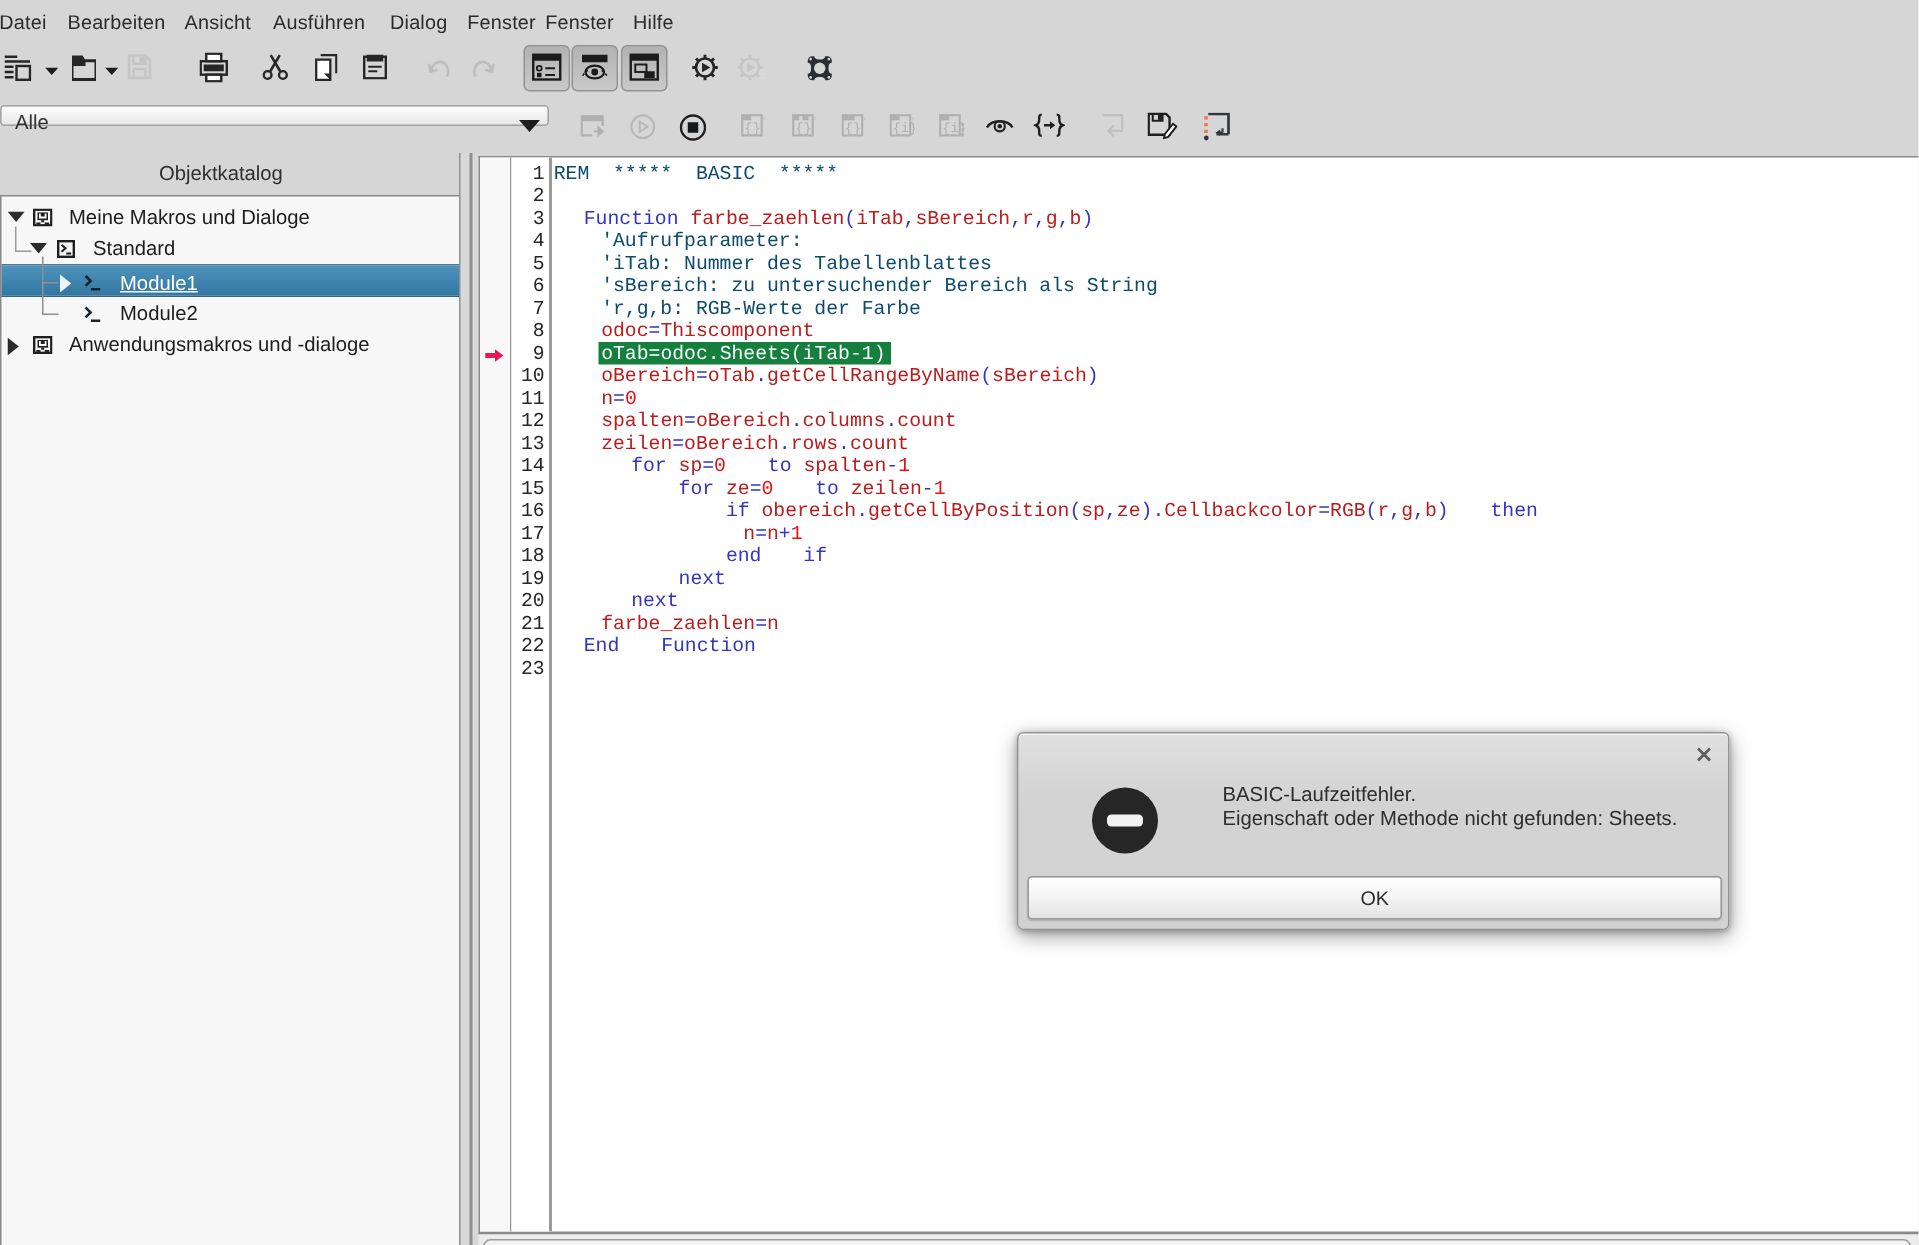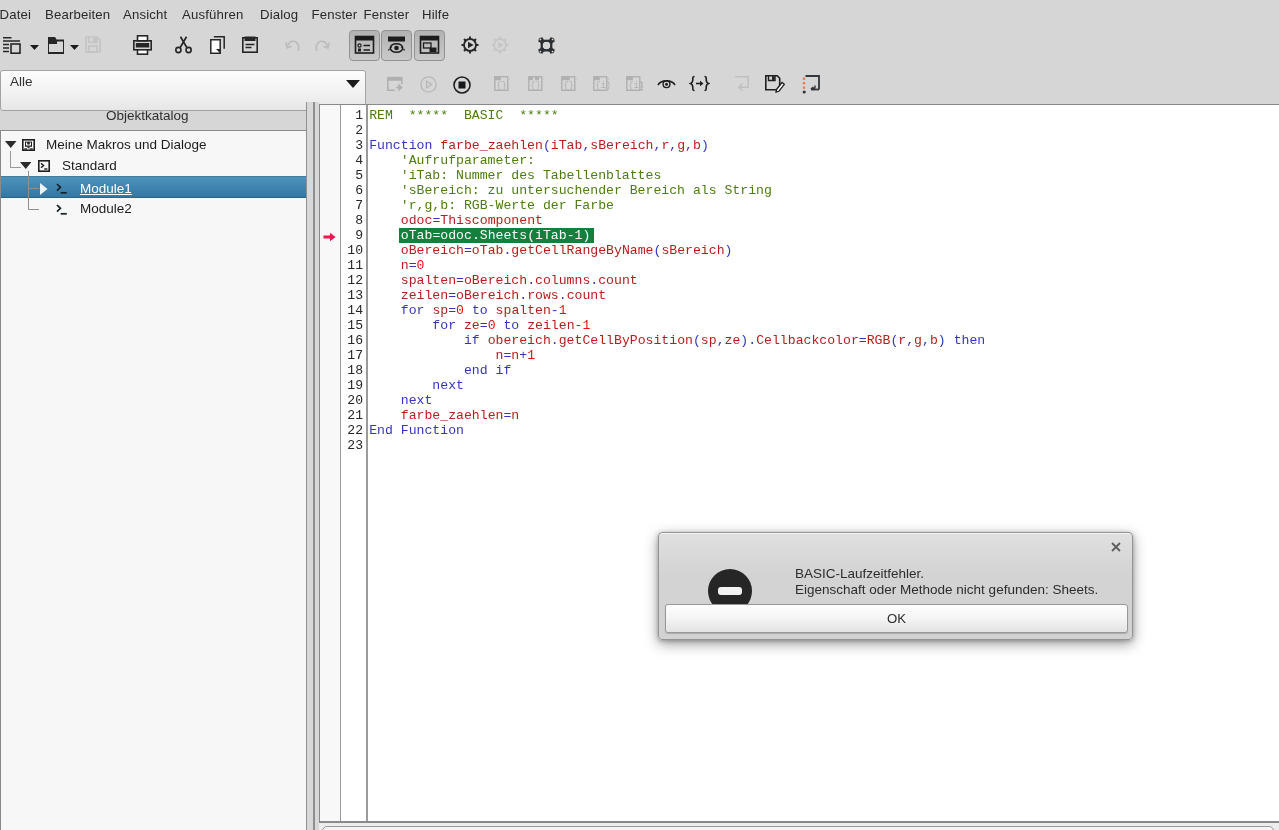--- a/index.html
+++ b/index.html
@@ -9,21 +9,21 @@
 
 #menubar{position:absolute;left:0;top:0;width:100%;height:27px;color:#2a2a2a;font-size:13.2px;letter-spacing:0.15px;}
 #menubar span{position:absolute;top:6.8px;}
 
 .tbicon{position:absolute;top:35px;}
 .tb2icon{position:absolute;top:74px;}
 .pressedbtn{position:absolute;top:30px;width:31px;height:31px;border:1px solid #929292;
   border-radius:4px;background:linear-gradient(#b2b2b2,#c9c9c9);box-sizing:border-box;}
 .pressedbtn svg{position:absolute;left:4px;top:4px;}
 
-#combo{position:absolute;left:0px;top:69.5px;width:366px;height:41px;box-sizing:border-box;
+#combo{position:absolute;left:0px;top:69.5px;width:366px;height:14px;box-sizing:border-box;
   border:1px solid #a3a3a3;border-radius:3px;background:linear-gradient(#fcfcfc,#f2f2f2 55%,#e6e6e6);}
 #combo .lbl{position:absolute;left:9px;top:3px;font-size:13.5px;color:#333;}
 #combo .arr{position:absolute;right:5px;top:9px;width:0;height:0;border-left:7px solid transparent;
   border-right:7px solid transparent;border-top:8px solid #1c1c1c;}
 
 #lpanel{position:absolute;left:0;top:102px;width:307px;height:728px;}
 #lphead{position:absolute;left:0;top:0;width:100%;height:27px;}
 #lphead span{position:absolute;left:106px;top:6px;font-size:13.5px;color:#2e2e2e;}
 #tree{position:absolute;left:0;top:28px;width:306px;height:700px;background:#f7f7f7;
   border-top:1px solid #8a8a8a;border-left:1px solid #8a8a8a;box-sizing:border-box;}
@@ -37,37 +37,37 @@
 #splitter:after{content:"";position:absolute;left:6px;top:0;width:2px;height:100%;background:#8f8f8f;}
 
 #editor{position:absolute;left:319px;top:104px;width:960px;height:719px;background:#ffffff;
   border-top:1px solid #888;border-left:1px solid #888;border-bottom:2px solid #8a8a8a;box-sizing:border-box;}
 #bpmargin{position:absolute;left:0;top:0;width:20px;height:100%;background:#f8f8f8;border-right:1px solid #9a9a9a;}
 #numcol{position:absolute;left:21px;top:0;width:25px;height:100%;background:#fff;border-right:2px solid #9a9a9a;}
 #nums{position:absolute;right:3px;top:3px;text-align:right;font-family:"Liberation Mono",monospace;
   font-size:13.1px;line-height:15px;color:#262626;}
 #code{position:absolute;left:49.2px;top:3px;font-family:"Liberation Mono",monospace;
   font-size:13.17px;line-height:15px;white-space:pre;color:#111;}
-.k{color:#3434c0;} 
+.k{color:#3434c0;padding-left:20px;} 
 .o{color:#3434c0;} 
 .i{color:#b91c1c;} 
 .n{color:#ea1010;} 
-.c{color:#4d7c0f;margin-top:22px;} 
+.c{color:#0c4a6e;margin-top:22px;} 
 #selline{background:#15803d;padding:0 4px 0 2px;margin-left:-2px;}
 #selline span{color:#fafdfe !important;}
 #arrow{position:absolute;left:2.8px;top:126.5px;}
 #arrow svg{display:block;}
 
 #bottomstrip{position:absolute;left:319px;top:823px;width:960px;height:7px;background:#ececec;}
 #tabstrip{position:absolute;left:322px;top:826px;width:952px;height:10px;background:#f4f4f4;
   border:1px solid #9a9a9a;border-radius:5px 5px 0 0;box-sizing:border-box;}
 
-#dlg{position:absolute;left:658px;top:488px;width:475px;height:108px;box-sizing:border-box;
+#dlg{position:absolute;left:678px;top:488px;width:475px;height:132px;box-sizing:border-box;
   background:linear-gradient(#e0e0e0,#d3d3d3 42px,#d2d2d2);border:1px solid #949494;border-radius:4px;
-  box-shadow:0 4px 14px rgba(0,0,0,0.38), 0 1px 4px rgba(0,0,0,0.25), inset 0 1px 0 rgba(255,255,255,0.65);margin-top:44px;}
+  box-shadow:0 4px 14px rgba(0,0,0,0.38), 0 1px 4px rgba(0,0,0,0.25), inset 0 1px 0 rgba(255,255,255,0.65);}
 #dlg .close{position:absolute;right:11px;top:9px;}
 #dlg .erricon{position:absolute;left:49px;top:36px;width:44px;height:44px;border-radius:50%;background:#262626;}
 #dlg .erricon:after{content:"";position:absolute;left:10px;top:18px;width:24px;height:8px;border-radius:3px;background:#f2f2f2;}
 #dlg .msg{position:absolute;left:136px;top:33px;font-size:13.5px;color:#2d2d2d;line-height:16px;}
 #dlg .okbtn{position:absolute;left:6px;bottom:6px;width:463px;height:29px;box-sizing:border-box;
   border:1px solid #989898;border-radius:3px;background:linear-gradient(#fefefe,#f4f4f4 50%,#e3e3e3);
   box-shadow:0 1px 1px rgba(0,0,0,0.18);}
 #dlg .okbtn span{position:absolute;left:50%;transform:translateX(-50%);top:6px;font-size:13.2px;color:#2d2d2d;}
 </style>
 </head>
@@ -331,20 +331,34 @@
       </svg>
       <span class="txt" style="left:79px">Module1</span>
     </div>
     <div class="trow" style="top:66.7px">
       <svg style="position:absolute;left:55px;top:6px" width="12" height="11" viewBox="0 0 12 11">
         <path d="M1 1l3.4 3.3L1 7.6" fill="none" stroke="#16222b" stroke-width="1.7"></path>
             <path d="M4.6 9.8h6.2" stroke="#16222b" stroke-width="1.7"></path>
       </svg>
       <span class="txt" style="left:79px">Module2</span>
     </div>
+    <div class="trow" style="top:88.1px">
+      <svg style="position:absolute;left:4px;top:6px" width="7.5" height="12" viewBox="0 0 7.5 12">
+            <path d="M0 0v12L7.5 6z" fill="#2b2b2b"></path>
+          </svg>
+      <svg style="position:absolute;left:21px;top:5px" width="13" height="12" viewBox="0 0 13 12">
+        <rect x="0.8" y="0.8" width="11.4" height="10.4" fill="#fff" stroke="#1f1f1f" stroke-width="1.6"></rect>
+        <rect x="3" y="2.6" width="7" height="5.2" fill="#1f1f1f"></rect>
+        <path d="M4.6 3.4v2.6h3.8V3.4" fill="none" stroke="#fff" stroke-width="1.2"></path>
+        <rect x="5.5" y="7.8" width="2" height="1.4" fill="#1f1f1f"></rect>
+        <rect x="2.2" y="9.3" width="2.8" height="1.3" fill="#1f1f1f"></rect>
+            <rect x="7.8" y="9.3" width="3" height="1.3" fill="#1f1f1f"></rect>
+      </svg>
+      <span class="txt" style="left:45px">Anwendungsmakros und -dialoge</span>
+    </div>
 
     <div style="position:absolute;left:8.5px;top:19.5px;width:10px;height:16px;border-left:1px solid #9a9a9a;border-bottom:1px solid #9a9a9a"></div>
     <div style="position:absolute;left:27px;top:40px;width:10px;height:16.5px;border-left:1px solid #8f8f8f;border-bottom:1px solid #8f8f8f"></div>
     <div style="position:absolute;left:27px;top:56.5px;width:10px;height:21.5px;border-left:1px solid #8f8f8f;border-bottom:1px solid #8f8f8f"></div>
   </div>
     </div>
 </div>
 <div id="splitter"></div>
 
 <div id="editor">

